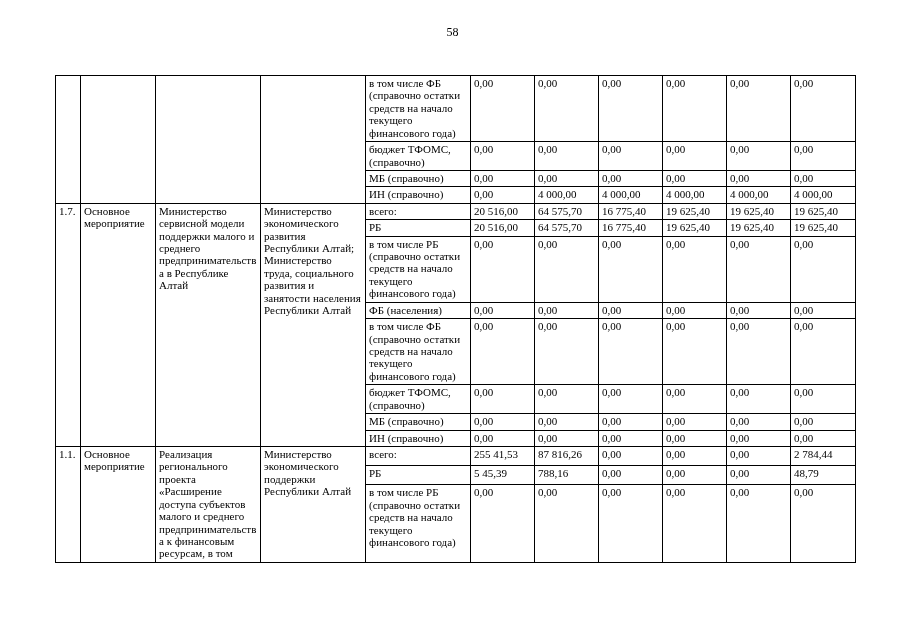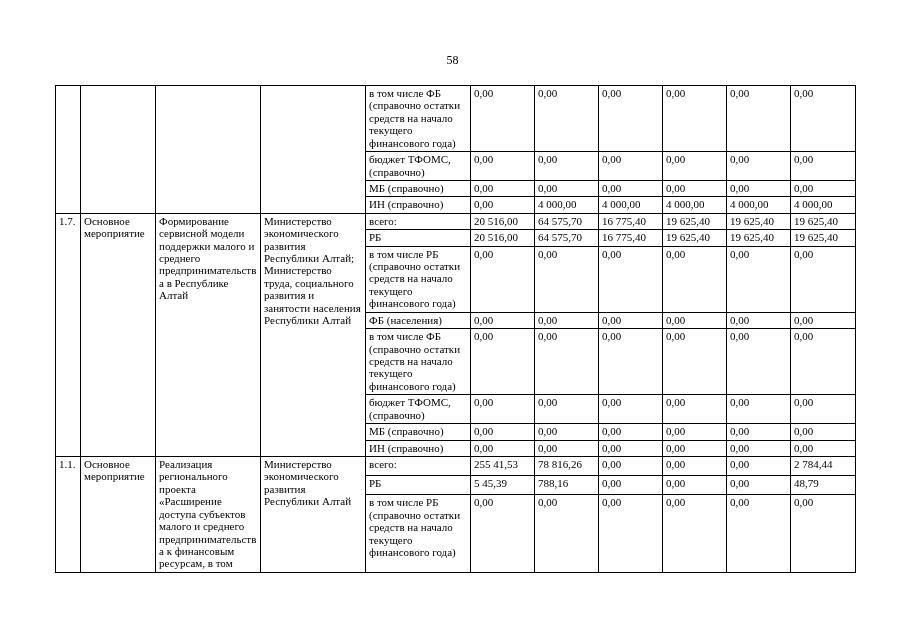--- a/index.html
+++ b/index.html
@@ -10,25 +10,24 @@
     font-family: "Liberation Serif", serif;
     overflow: hidden;
     position: relative;
   }
   .page-number {
     position: absolute;
     top: 25px; left: 0;
     width: 905px;
     text-align: center;
     font-size: 12px;
-    margin-top: 28px;
   }
   table.budget-table {
     position: absolute;
-    left: 55px; top: 85px;
+    left: 55px; top: 75px;
     width: 800px;
     border-collapse: collapse;
     table-layout: fixed;
     font-size: 11px;
     line-height: 1.13;
   }
   table.budget-table td {
     border: 1px solid #000000;
     padding: 1px 3px 2px 3px;
     vertical-align: top;
@@ -99,21 +98,21 @@
           <td class="cell-value">0,00</td>
           <td class="cell-value">4 000,00</td>
           <td class="cell-value">4 000,00</td>
           <td class="cell-value">4 000,00</td>
           <td class="cell-value">4 000,00</td>
           <td class="cell-value">4 000,00</td>
         </tr>
         <tr>
           <td rowspan="8" class="cell-num">1.7.</td>
           <td rowspan="8" class="cell-kind">Основное мероприятие</td>
-          <td rowspan="8" class="cell-description">Формирование сервисной модели поддержки малого и среднего предпринимательства в Республике Алтай</td>
+          <td rowspan="8" class="cell-description">Министерство сервисной модели поддержки малого и среднего предпринимательства в Республике Алтай</td>
           <td rowspan="8" class="cell-executor">Министерство экономического развития Республики Алтай; Министерство труда, социального развития и занятости населения Республики Алтай</td>
           <td class="cell-label">всего:</td>
           <td class="cell-value">20 516,00</td>
           <td class="cell-value">64 575,70</td>
           <td class="cell-value">16 775,40</td>
           <td class="cell-value">19 625,40</td>
           <td class="cell-value">19 625,40</td>
           <td class="cell-value">19 625,40</td>
         </tr>
         <tr>
@@ -176,24 +175,24 @@
           <td class="cell-value">0,00</td>
           <td class="cell-value">0,00</td>
           <td class="cell-value">0,00</td>
           <td class="cell-value">0,00</td>
           <td class="cell-value">0,00</td>
         </tr>
         <tr>
           <td rowspan="3" class="cell-num">1.1.</td>
           <td rowspan="3" class="cell-kind">Основное мероприятие</td>
           <td rowspan="3" class="cell-description">Реализация регионального проекта «Расширение доступа субъектов малого и среднего предпринимательства к финансовым ресурсам, в том</td>
-          <td rowspan="3" class="cell-executor">Министерство экономического развития Республики Алтай</td>
+          <td rowspan="3" class="cell-executor">Министерство экономического поддержки Республики Алтай</td>
           <td class="cell-label">всего:</td>
           <td class="cell-value">255 41,53</td>
-          <td class="cell-value">78 816,26</td>
+          <td class="cell-value">87 816,26</td>
           <td class="cell-value">0,00</td>
           <td class="cell-value">0,00</td>
           <td class="cell-value">0,00</td>
           <td class="cell-value">2 784,44</td>
         </tr>
         <tr>
           <td class="cell-label">РБ</td>
           <td class="cell-value">5 45,39</td>
           <td class="cell-value">788,16</td>
           <td class="cell-value">0,00</td>

